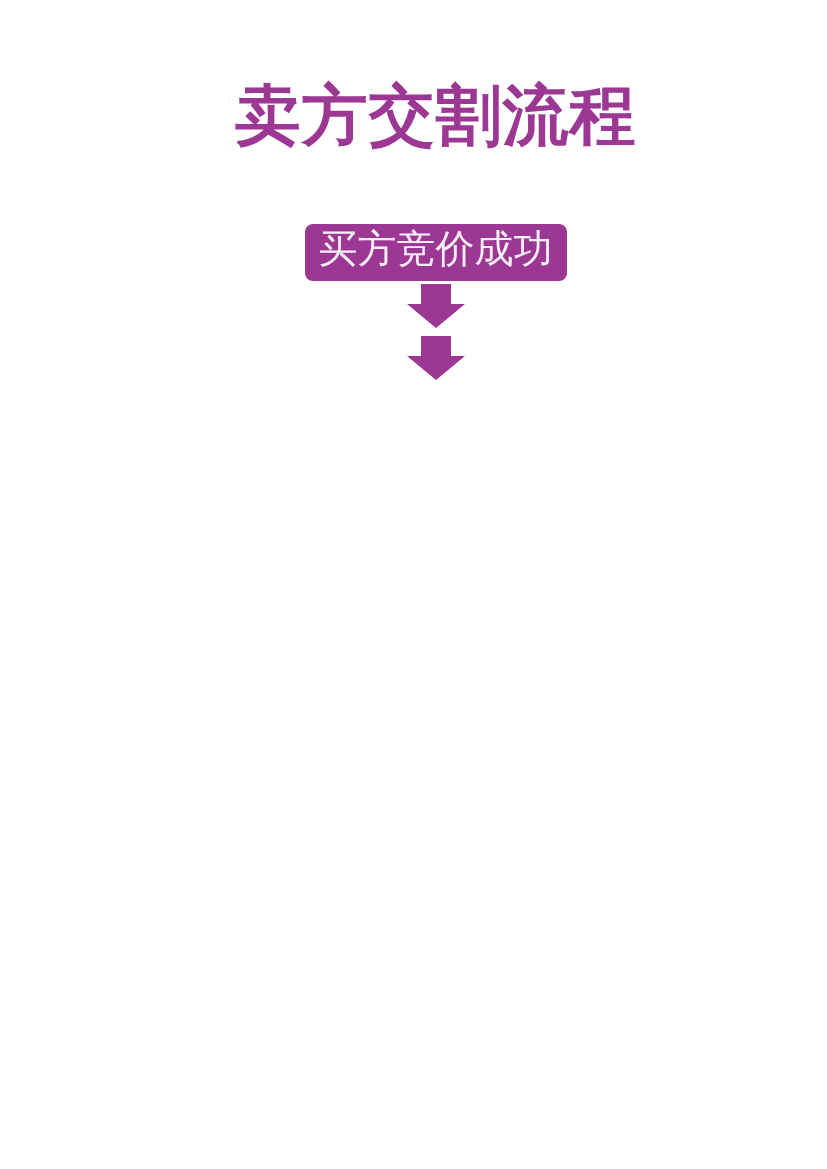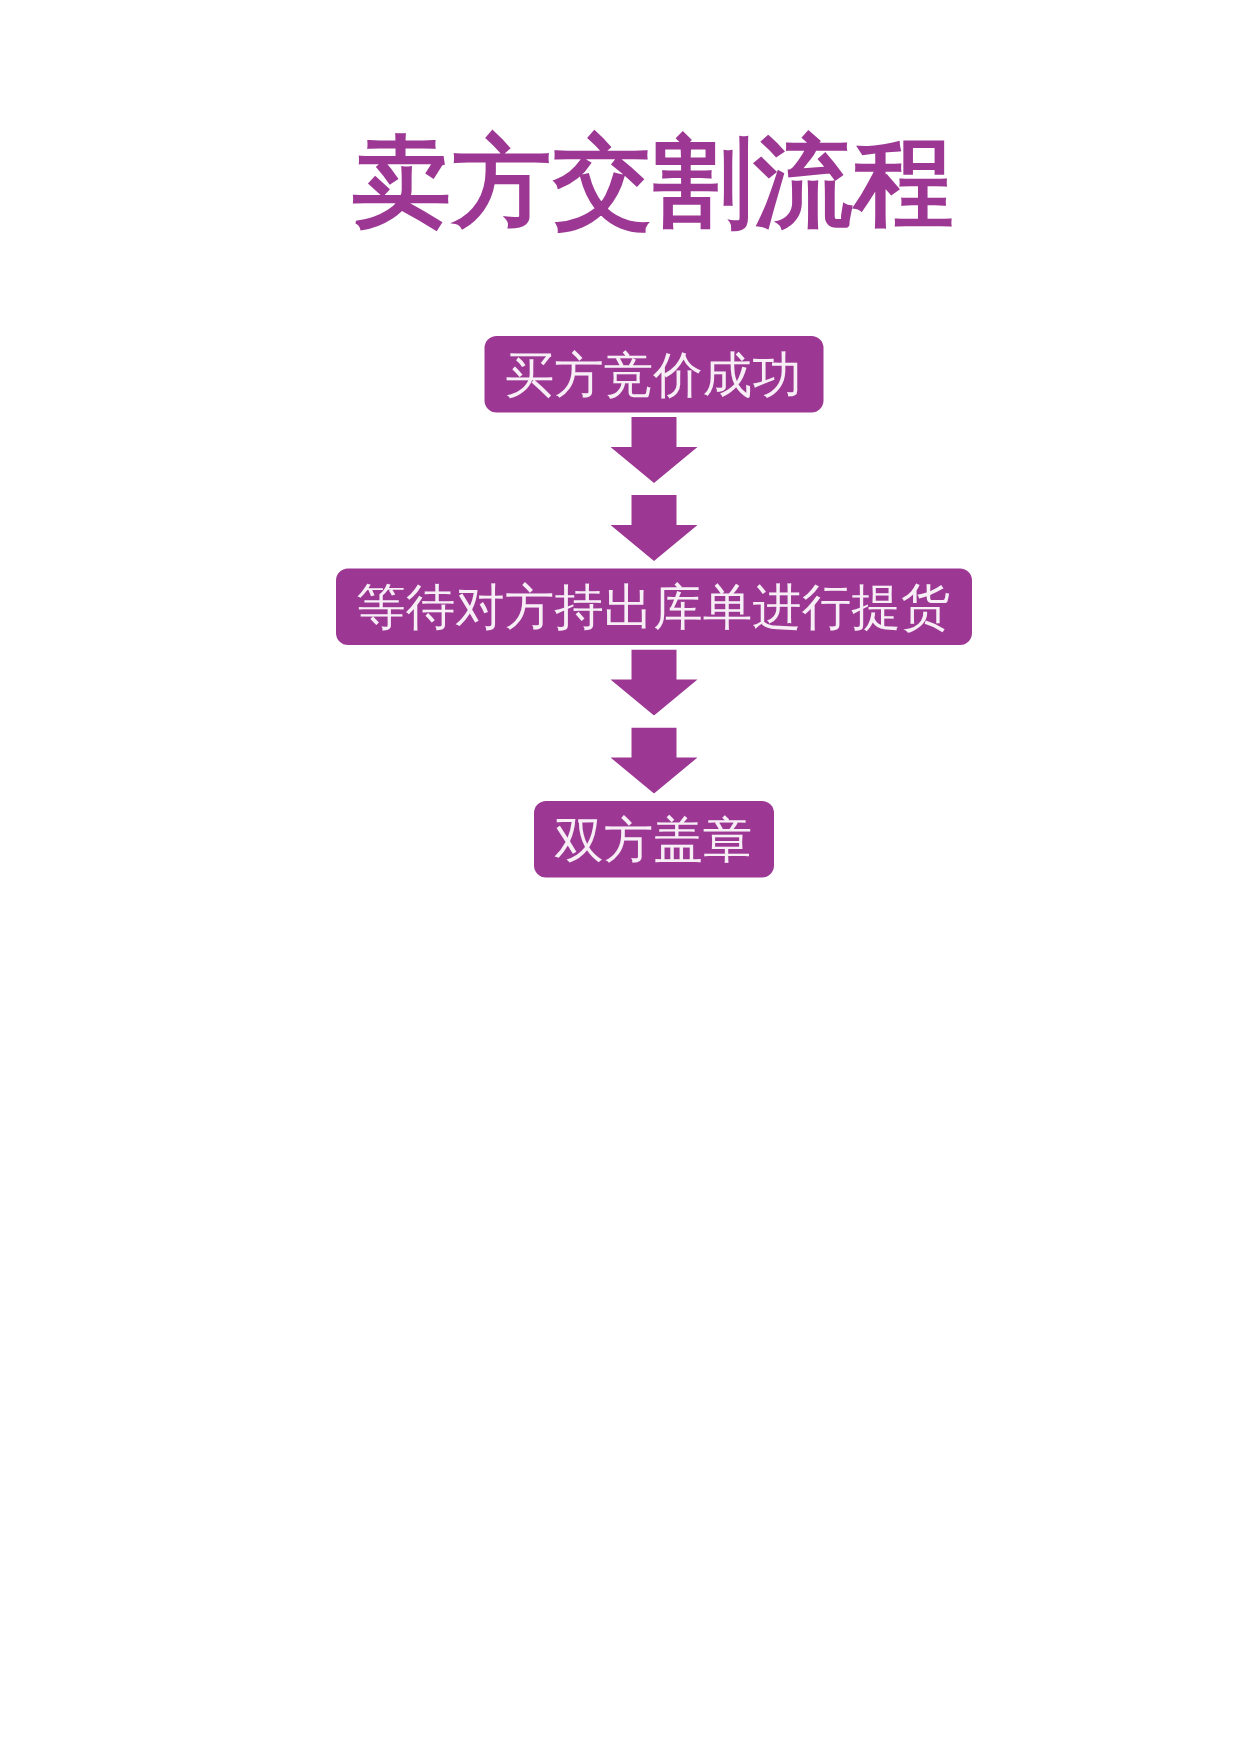--- a/index.html
+++ b/index.html
@@ -6,21 +6,21 @@
     margin: 0;
     padding: 0;
     background: #ffffff;
   }
   .page {
     position: relative;
     width: 827px;
     height: 1169px;
     background: #ffffff;
     overflow: hidden;
-    font-family: Liberation Sans, sans-serif;
+    font-family: Liberation Mono, monospace;
   }
   .title {
     position: absolute;
     top: 88px;
     left: 0;
     width: 100%;
     margin: 0;
     text-align: center;
     transform: translateX(22px);
     font-size: 66px;
@@ -40,21 +40,21 @@
     transform: translateX(22px);
   }
   .step {
     display: flex;
     flex-direction: column;
     align-items: center;
   }
   .box {
     background: var(--accent, #9C3794);
     color: var(--boxtext, #F7EEF6);
-    font-size: 33px;
+    font-size: 39px;
     line-height: 1;
     padding: 9px 14px;
     border-radius: 8px;
     white-space: nowrap;
     font-weight: 400;
   }
   .arrow {
     display: block;
     margin: 3px 0 5px 0;
     fill: var(--accent, #9C3794);
@@ -76,39 +76,23 @@
     </svg>
   </div>
 
 
   <div class="step">
     <svg class="arrow" width="58" height="44" viewBox="0 0 58 44" aria-hidden="true">
       <path d="M14 0 L44 0 L44 20 L58 20 L29 44 L0 20 L14 20 Z"></path>
     </svg>
   </div>
 
-  <div class="step">
-    <div class="box">
-      <span class="box-label">等待对方持出库单进行提货</span>
-    </div>
-    <svg class="arrow" width="58" height="44" viewBox="0 0 58 44" aria-hidden="true">
-      <path d="M14 0 L44 0 L44 20 L58 20 L29 44 L0 20 L14 20 Z"></path>
-    </svg>
-  </div>
 
 
   <div class="step">
     <svg class="arrow" width="58" height="44" viewBox="0 0 58 44" aria-hidden="true">
       <path d="M14 0 L44 0 L44 20 L58 20 L29 44 L0 20 L14 20 Z"></path>
     </svg>
   </div>
 
-  <div class="step">
-    <div class="box">
-      <span class="box-label">双方盖章</span>
-    </div>
-    <svg class="arrow" width="58" height="44" viewBox="0 0 58 44" aria-hidden="true">
-      <path d="M14 0 L44 0 L44 20 L58 20 L29 44 L0 20 L14 20 Z"></path>
-    </svg>
-  </div>
 
 </div>
 </div>
 
 </body></html>

